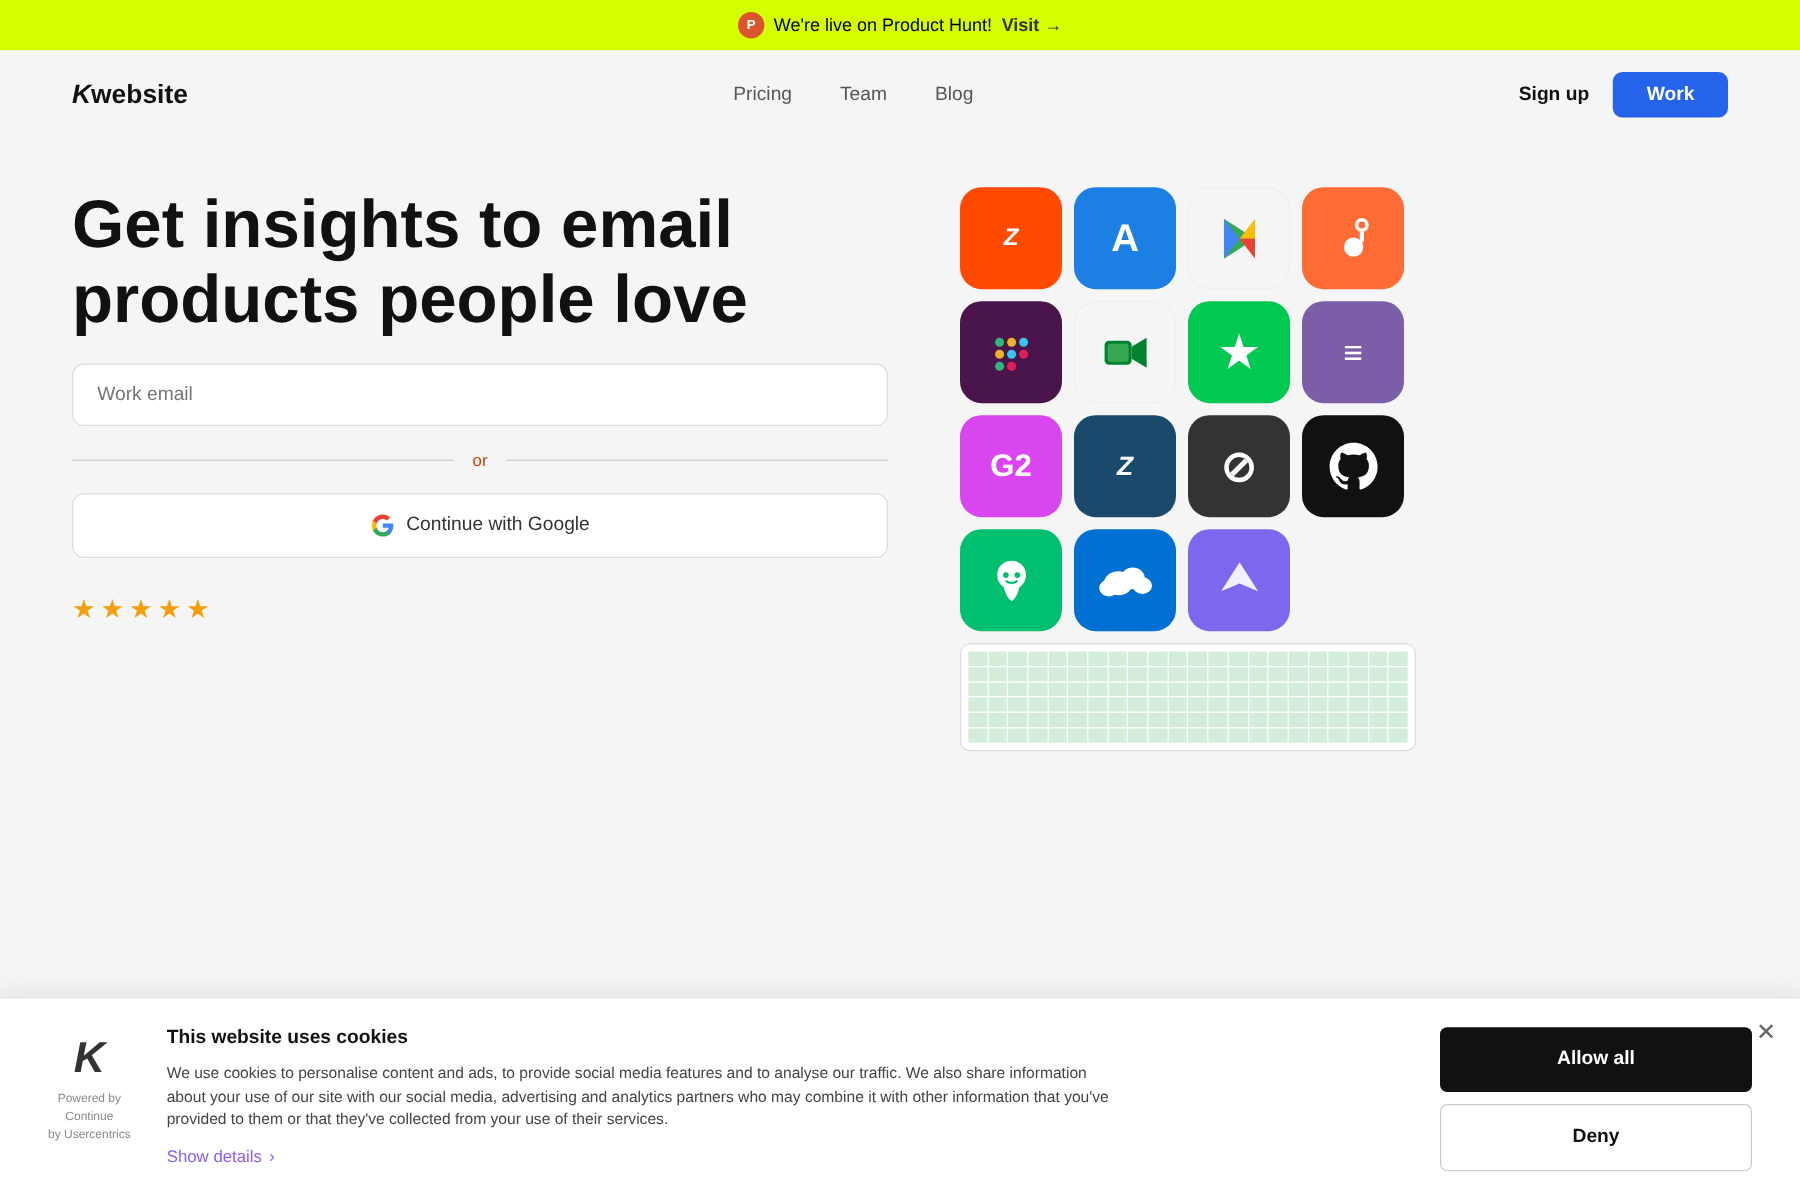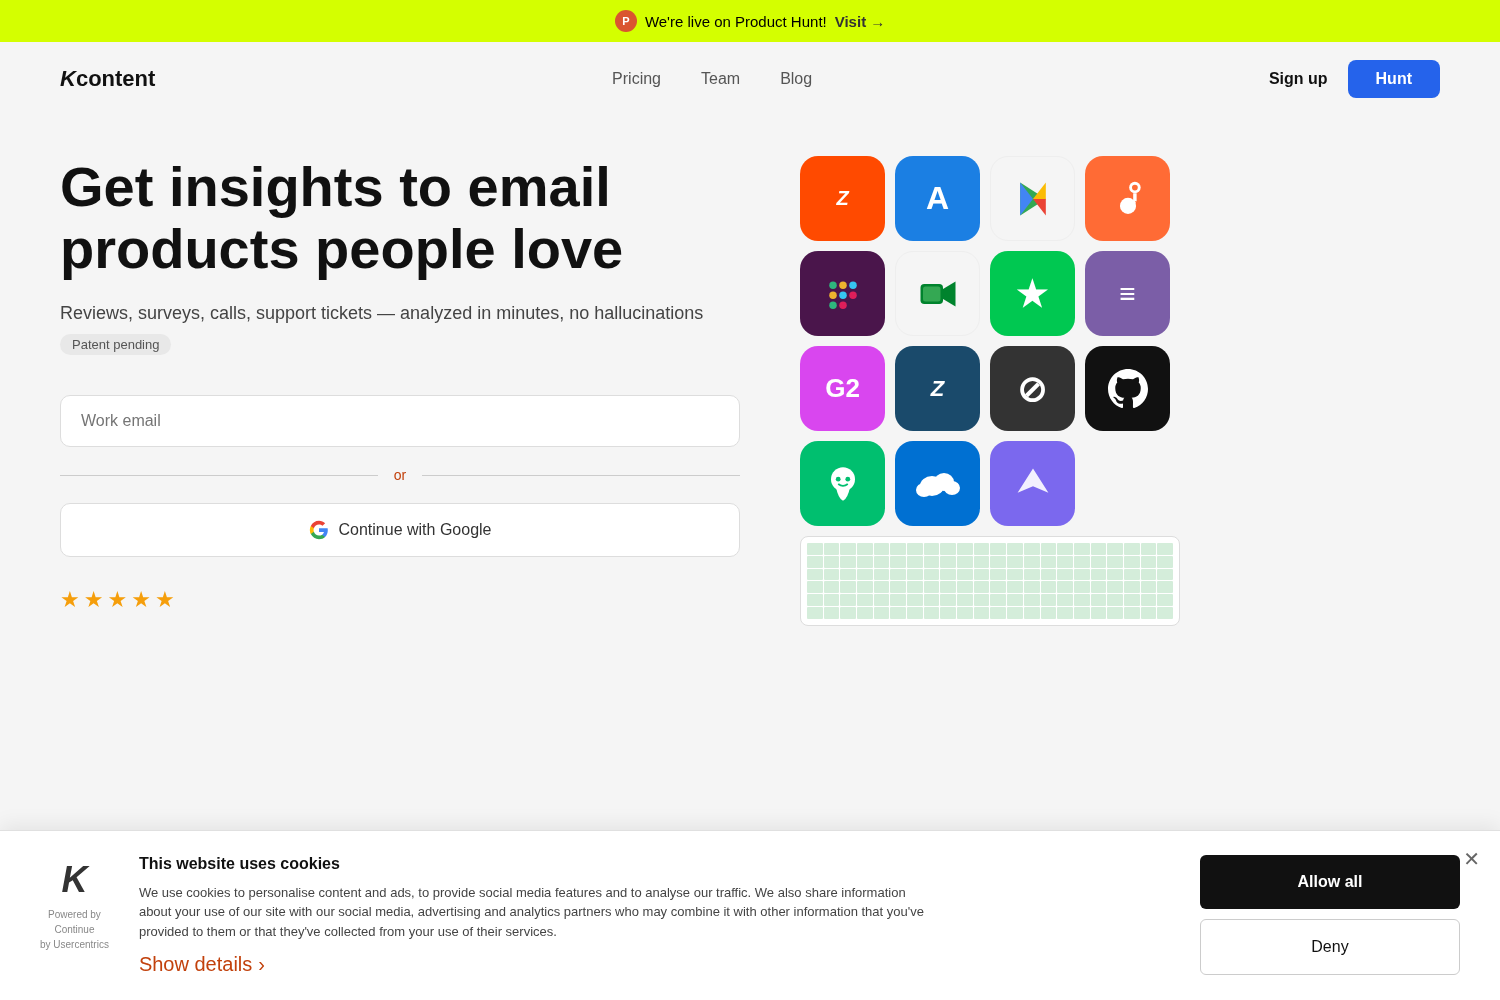--- a/index.html
+++ b/index.html
@@ -255,22 +255,22 @@
     .cookie-text {
       font-size: 13px;
       color: #444;
       line-height: 1.5;
       max-width: 800px;
     }
     .cookie-show-details {
       display: flex;
       align-items: center;
       gap: 6px;
-      color: #c2410c;
-      font-size: 20px;
+      color: #8b5cf6;
+      font-size: 14px;
       font-weight: 500;
       cursor: pointer;
       margin-top: 12px;
     }
     .cookie-buttons {
       display: flex;
       flex-direction: column;
       gap: 10px;
       flex-shrink: 0;
       min-width: 260px;
@@ -285,21 +285,21 @@
       font-weight: 600;
       cursor: pointer;
     }
     .deny-btn {
       background: white;
       color: #111;
       border: 1.5px solid #ccc;
       border-radius: 6px;
       padding: 18px 40px;
       font-size: 16px;
-      font-weight: 400;
+      font-weight: 700;
       cursor: pointer;
     }
     .cookie-close {
       position: absolute;
       top: 16px;
       right: 20px;
       font-size: 20px;
       cursor: pointer;
       color: #666;
       background: none;
@@ -335,41 +335,37 @@
   <span>We're live on Product Hunt!</span>
   <span class="banner-visit">
     <span>Visit</span>
     <span>→</span>
   </span>
 </div>
 
 <nav>
   <div class="logo">
     <span class="logo-k">K</span>
-      <span>content</span>
+      <span>website</span>
   </div>
   <div class="nav-links">
     <a class="nav-link">Pricing</a>
     <a class="nav-link">Team</a>
     <a class="nav-link">Blog</a>
   </div>
   <div class="nav-actions">
     <button class="signup-btn">Sign up</button>
-    <button class="login-btn">Hunt</button>
+    <button class="login-btn">Work</button>
   </div>
 </nav>
 
 <div class="main-content">
 
   <div class="left-col">
     <h1 class="hero-title">Get insights to email products people love</h1>
-    <div class="hero-subtitle">
-      <span>Reviews, surveys, calls, support tickets — analyzed in minutes, no hallucinations</span>
-      <span class="patent-badge">Patent pending</span>
-    </div>
     <div class="email-row">
       <input class="email-input" type="email" placeholder="Work email" style="">
     </div>
     <div class="or-divider">
       <div class="divider-line"></div>
       <span class="or-text">or</span>
       <div class="divider-line"></div>
     </div>
     <button class="google-btn">
 

